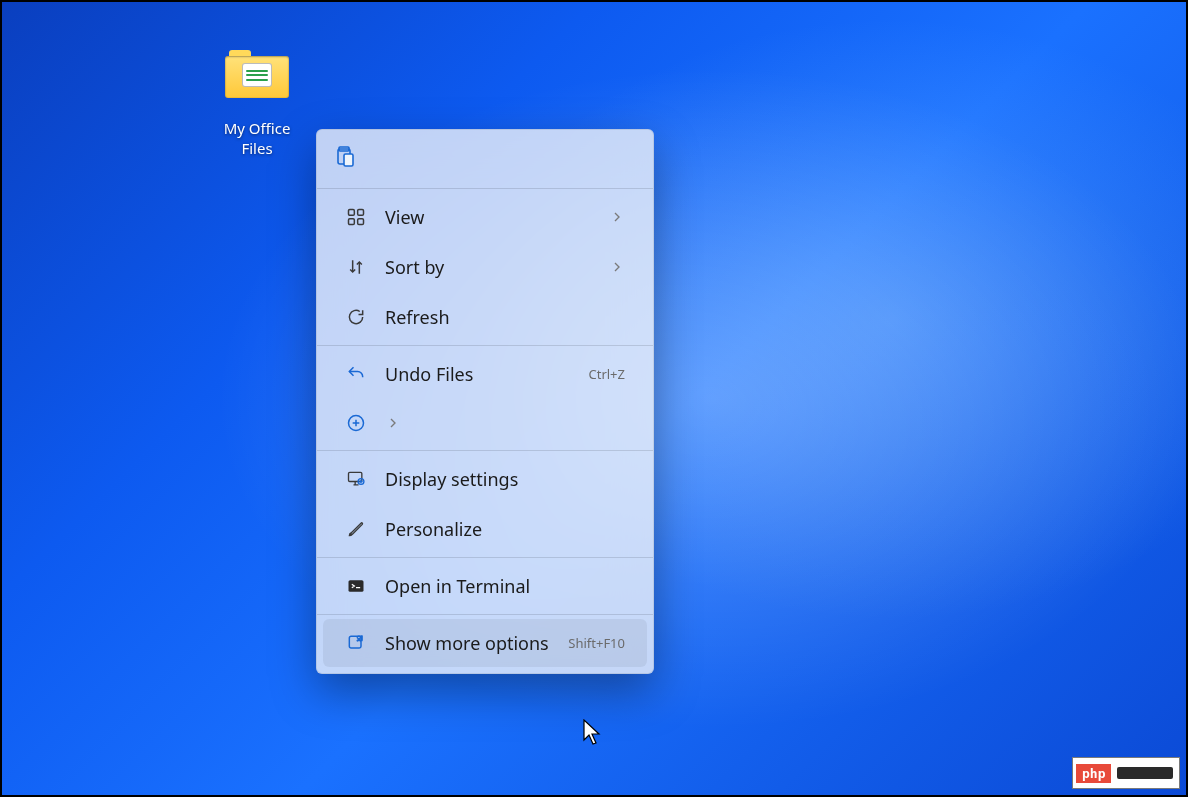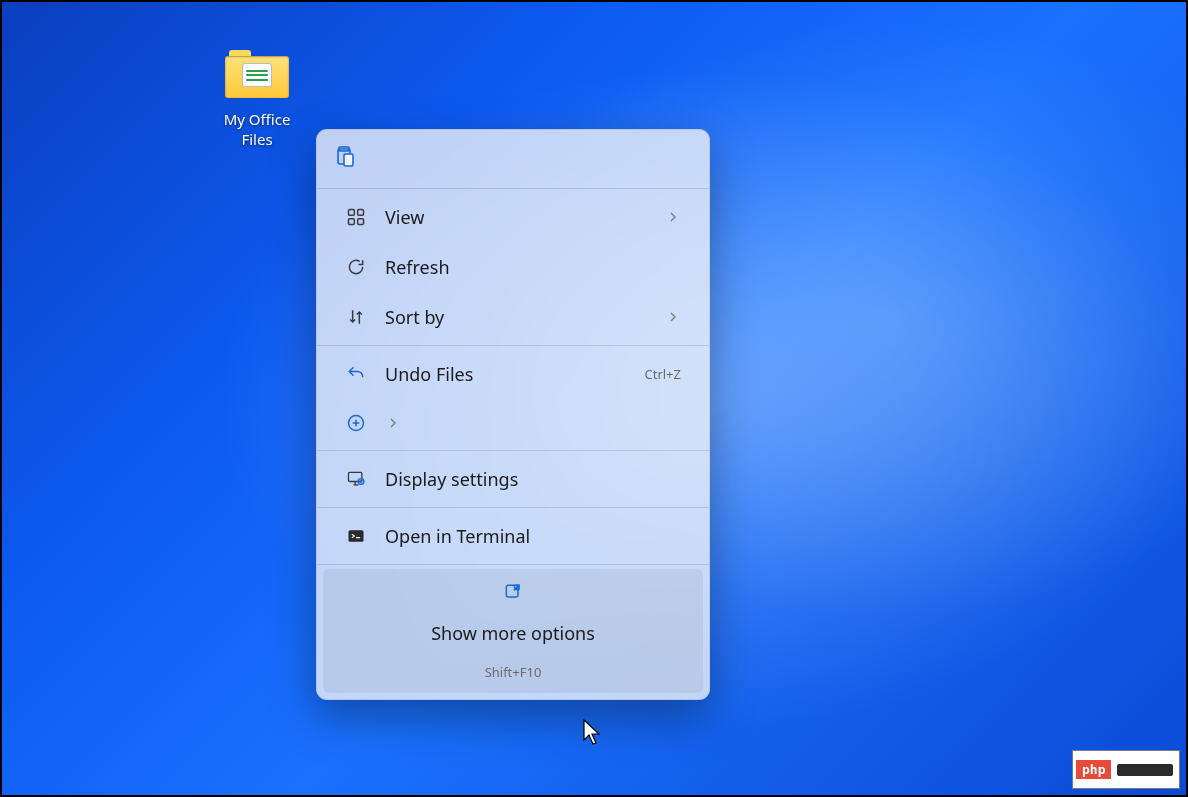--- a/index.html
+++ b/index.html
@@ -9,58 +9,58 @@
   .desktop {
     position: absolute; inset: 0;
     background:
       radial-gradient(ellipse 900px 600px at 60% 50%, rgba(255,255,255,0.25) 0%, rgba(255,255,255,0) 55%),
       radial-gradient(ellipse 700px 500px at 75% 40%, rgba(140,200,255,0.35) 0%, rgba(0,0,0,0) 60%),
       linear-gradient(135deg, #0a3fbf 0%, #0d5af0 30%, #1a71ff 55%, #0b4ad6 100%);
   }
 
   .desktop-icon {
     position: absolute; top: 48px; left: 210px; width: 90px;
-    display: flex; flex-direction: column; align-items: center; gap: 12px;
+    display: flex; flex-direction: column; align-items: center; gap: 21px;
     cursor: pointer;
   }
   .folder-glyph { width: 64px; height: 48px; position: relative; }
   .folder-glyph .tab { position:absolute; top:0; left:4px; width:22px; height:10px; background:#ffd95a; border-radius:3px 3px 0 0; }
   .folder-glyph .body { position:absolute; top:6px; left:0; right:0; bottom:0; background:linear-gradient(#ffe27a,#ffc838); border-radius:3px; box-shadow:0 1px 2px rgba(0,0,0,.3) inset, 0 0 0 1px rgba(0,0,0,.05) inset; }
   .folder-glyph .doc { position:absolute; top:14px; left:18px; width:28px; height:22px; background:#fff; border-radius:2px; box-shadow:0 0 0 1px #bbb; display:flex; flex-direction:column; justify-content:space-evenly; padding:3px; }
   .folder-glyph .doc .bar { height:2px; background:#2aa04a; border-radius:1px; }
   .icon-label { color:#fff; font-size:15px; line-height:1.3; text-align:center; text-shadow:0 1px 3px rgba(0,0,0,.5); }
 
   .context-menu {
-    position:absolute; top:127px; left:314px; width:394px;
+    position:absolute; top:127px; left:314px; width:338px;
     background:rgba(243,245,249,0.78);
     backdrop-filter: blur(20px);
     border:1px solid rgba(0,0,0,.08);
-    border-radius:11px;
+    border-radius:6px;
     box-shadow:0 18px 45px rgba(0,0,0,.35);
     overflow:hidden;
     padding-bottom:4px;
   }
   .menu-toprow {
     display:flex; align-items:center; padding:14px 16px;
   }
   .menu-sep { height:1px; background:rgba(0,0,0,.12); margin:4px 0; }
   .menu-item {
     display:flex; align-items:center; gap:18px;
     padding:12px 22px; font-size:18px; color:#1b1b1b;
     cursor:pointer; border-radius:6px; margin:2px 6px;
   }
-  .menu-item:hover, .menu-item.hovered { background:rgba(0,0,0,.06);flex-direction:column; }
+  .menu-item:hover, .menu-item.hovered { background:rgba(0,0,0,.06); }
   .menu-item .mi-icon { width:22px; height:22px; display:flex; align-items:center; justify-content:center; flex-shrink:0; }
   .menu-item .mi-label { flex:1; }
   .menu-item .mi-shortcut { color:#6b6b6b; font-size:13px; }
   .menu-item .mi-chevron { color:#7a7a7a; }
   svg { display:block; }
 
   .watermark {
-    position:absolute; right:6px; bottom:6px; width:108px; height:39px;
+    position:absolute; right:6px; bottom:6px; width:108px; height:32px;
     background:#fff; border:1px solid #7a7a7a; display:flex; align-items:center;
     font-family: monospace; box-shadow:0 0 0 1px #fff inset;
   }
   .watermark .left { background:#e84a3a; color:#fff; padding:2px 6px; font-size:13px; font-weight:bold; margin-left:3px;}
   .watermark .right { flex:1; height:12px; margin:0 6px; background:#2a2a2a; border-radius:2px; }
 
   .cursor { position:absolute; top:717px; left:581px; width:20px; height:28px; pointer-events:none; }
 </style>
 </head>
 <body>
@@ -107,44 +107,44 @@
       <span class="mi-chevron">
         <svg viewBox="0 0 24 24" width="16" height="16" fill="none" stroke="currentColor" stroke-width="2">
             <path d="M9 6l6 6-6 6"></path>
           </svg>
       </span>
     </div>
 
     <div class="menu-item">
       <span class="mi-icon">
         <svg viewBox="0 0 24 24" width="20" height="20" fill="none" stroke="#3a3a3a" stroke-width="1.8">
-          <path d="M20 12a8 8 0 1 1-3.5-6.6"></path>
-            <path d="M20 4v5h-5"></path>
-        </svg>
-      </span>
-      <span class="mi-label">Refresh</span>
-    </div>
-
-    <div class="menu-item">
-      <span class="mi-icon">
-        <svg viewBox="0 0 24 24" width="20" height="20" fill="none" stroke="#3a3a3a" stroke-width="1.8">
           <path d="M8 4v14"></path>
             <path d="M5 15l3 3 3-3"></path>
           <path d="M16 20V6"></path>
             <path d="M13 9l3-3 3 3"></path>
         </svg>
       </span>
       <span class="mi-label">Sort by</span>
       <span class="mi-chevron">
         <svg viewBox="0 0 24 24" width="16" height="16" fill="none" stroke="currentColor" stroke-width="2">
             <path d="M9 6l6 6-6 6"></path>
           </svg>
       </span>
     </div>
 
+    <div class="menu-item">
+      <span class="mi-icon">
+        <svg viewBox="0 0 24 24" width="20" height="20" fill="none" stroke="#3a3a3a" stroke-width="1.8">
+          <path d="M20 12a8 8 0 1 1-3.5-6.6"></path>
+            <path d="M20 4v5h-5"></path>
+        </svg>
+      </span>
+      <span class="mi-label">Refresh</span>
+    </div>
+
     <div class="menu-sep"></div>
 
 
     <div class="menu-item">
       <span class="mi-icon">
         <svg viewBox="0 0 24 24" width="20" height="20" fill="none" stroke="#1a69d4" stroke-width="1.8">
           <path d="M9 14l-5-5 5-5"></path>
             <path d="M4 9h10a6 6 0 0 1 6 6v1"></path>
         </svg>
       </span>
@@ -173,20 +173,29 @@
         <svg viewBox="0 0 24 24" width="20" height="20" fill="none" stroke="#3a3a3a" stroke-width="1.6">
           <rect x="3" y="4" width="16" height="11" rx="1.5"></rect>
             <path d="M9 19h6M11 15v4"></path>
           <circle cx="18" cy="15" r="3.5" stroke="#1a69d4"></circle>
             <path d="M18 13v4M16 15h4" stroke="#1a69d4"></path>
         </svg>
       </span>
       <span class="mi-label">Display settings</span>
     </div>
 
+    <div class="menu-item">
+      <span class="mi-icon">
+        <svg viewBox="0 0 24 24" width="20" height="20" fill="none" stroke="#3a3a3a" stroke-width="1.6">
+          <path d="M4 20c0-2 1-3 2.5-3.5L18 5c1-1 2.5 0 1.5 1.5L8 18C7 19 6 20 4 20z"></path>
+          <path d="M5 19c.5-.8 1.3-1 2-1"></path>
+        </svg>
+      </span>
+      <span class="mi-label">Personalize</span>
+    </div>
 
     <div class="menu-sep"></div>
 
     <div class="menu-item">
       <span class="mi-icon">
         <svg viewBox="0 0 24 24" width="20" height="20">
           <rect x="3" y="5" width="18" height="14" rx="2" fill="#2a2a2a"></rect>
           <path d="M7 10l3 2-3 2M12 14h5" stroke="#fff" stroke-width="1.5" fill="none"></path>
         </svg>
       </span>

